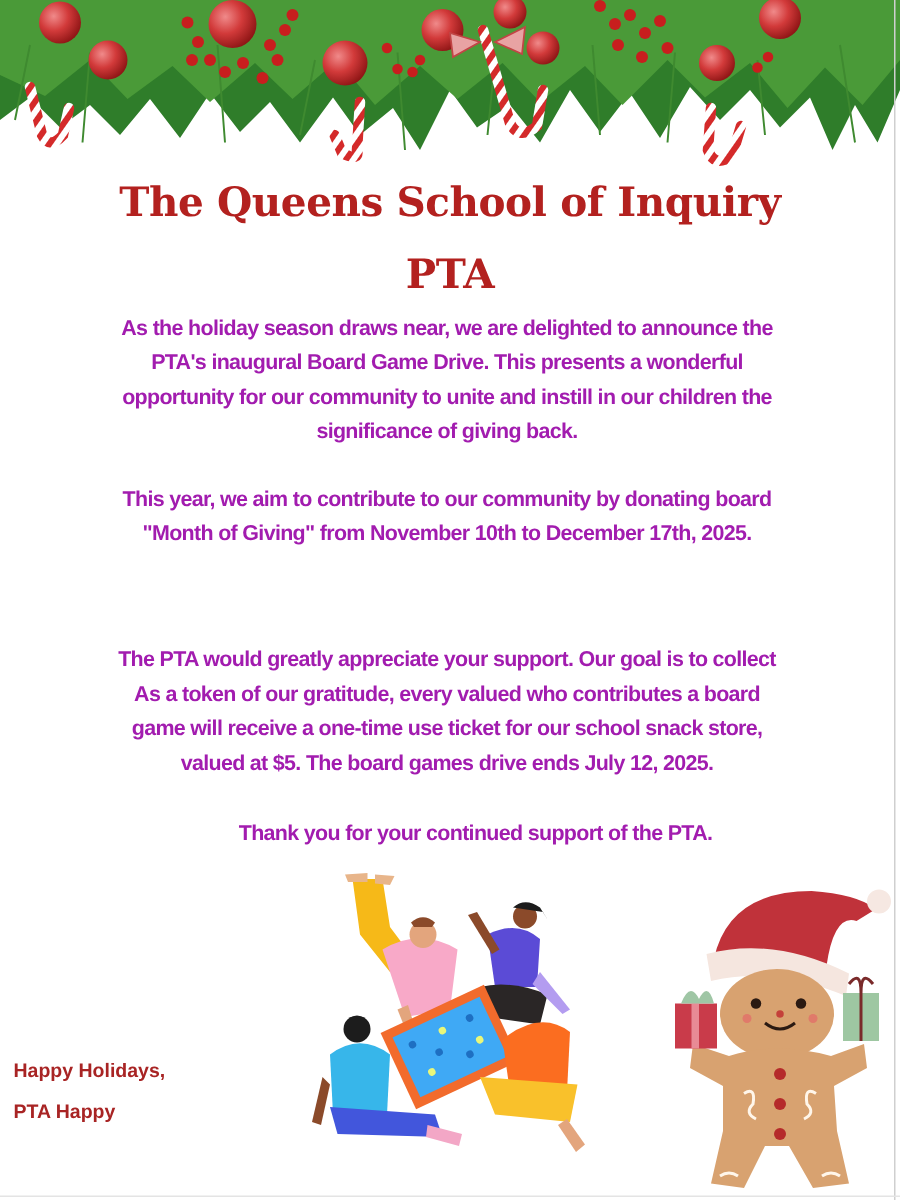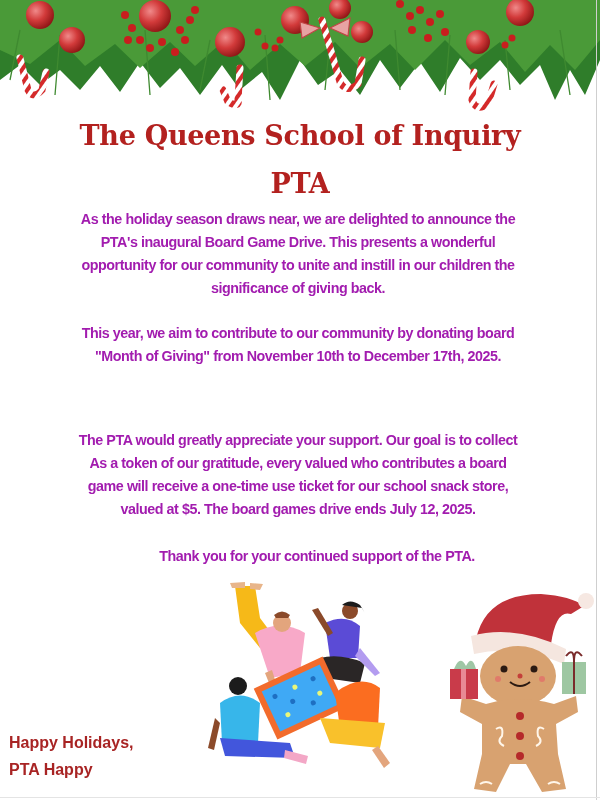--- a/index.html
+++ b/index.html
@@ -27,21 +27,21 @@
     color: #a21caf; font-size: 14.3px; line-height: 23px; letter-spacing: -0.45px;
   }
   .p1 { top: 208px; }
   .p2 { top: 322px; }
   .p3 { top: 413px; margin-top: 16px; }
   .p4 { top: 545px; padding-left: 19px; }
 
   .signoff {
     position: absolute; left: 9px; top: 700px;
     font-family: "Liberation Sans", sans-serif; font-weight: bold;
-    color: #a82424; font-size: 16px; line-height: 27px; margin-top: 29px;
+    color: #a82424; font-size: 13px; line-height: 27px;
   }
   .signoff div { white-space: nowrap; }
 
   .board-illus { position: absolute; left: 200px; top: 578px; width: 200px; height: 205px; }
   .ginger { position: absolute; left: 446px; top: 584px; width: 150px; height: 214px; }
 </style>
 </head>
 <body>
 
 <svg class="garland" viewBox="0 0 600 112" xmlns="http://www.w3.org/2000/svg">

